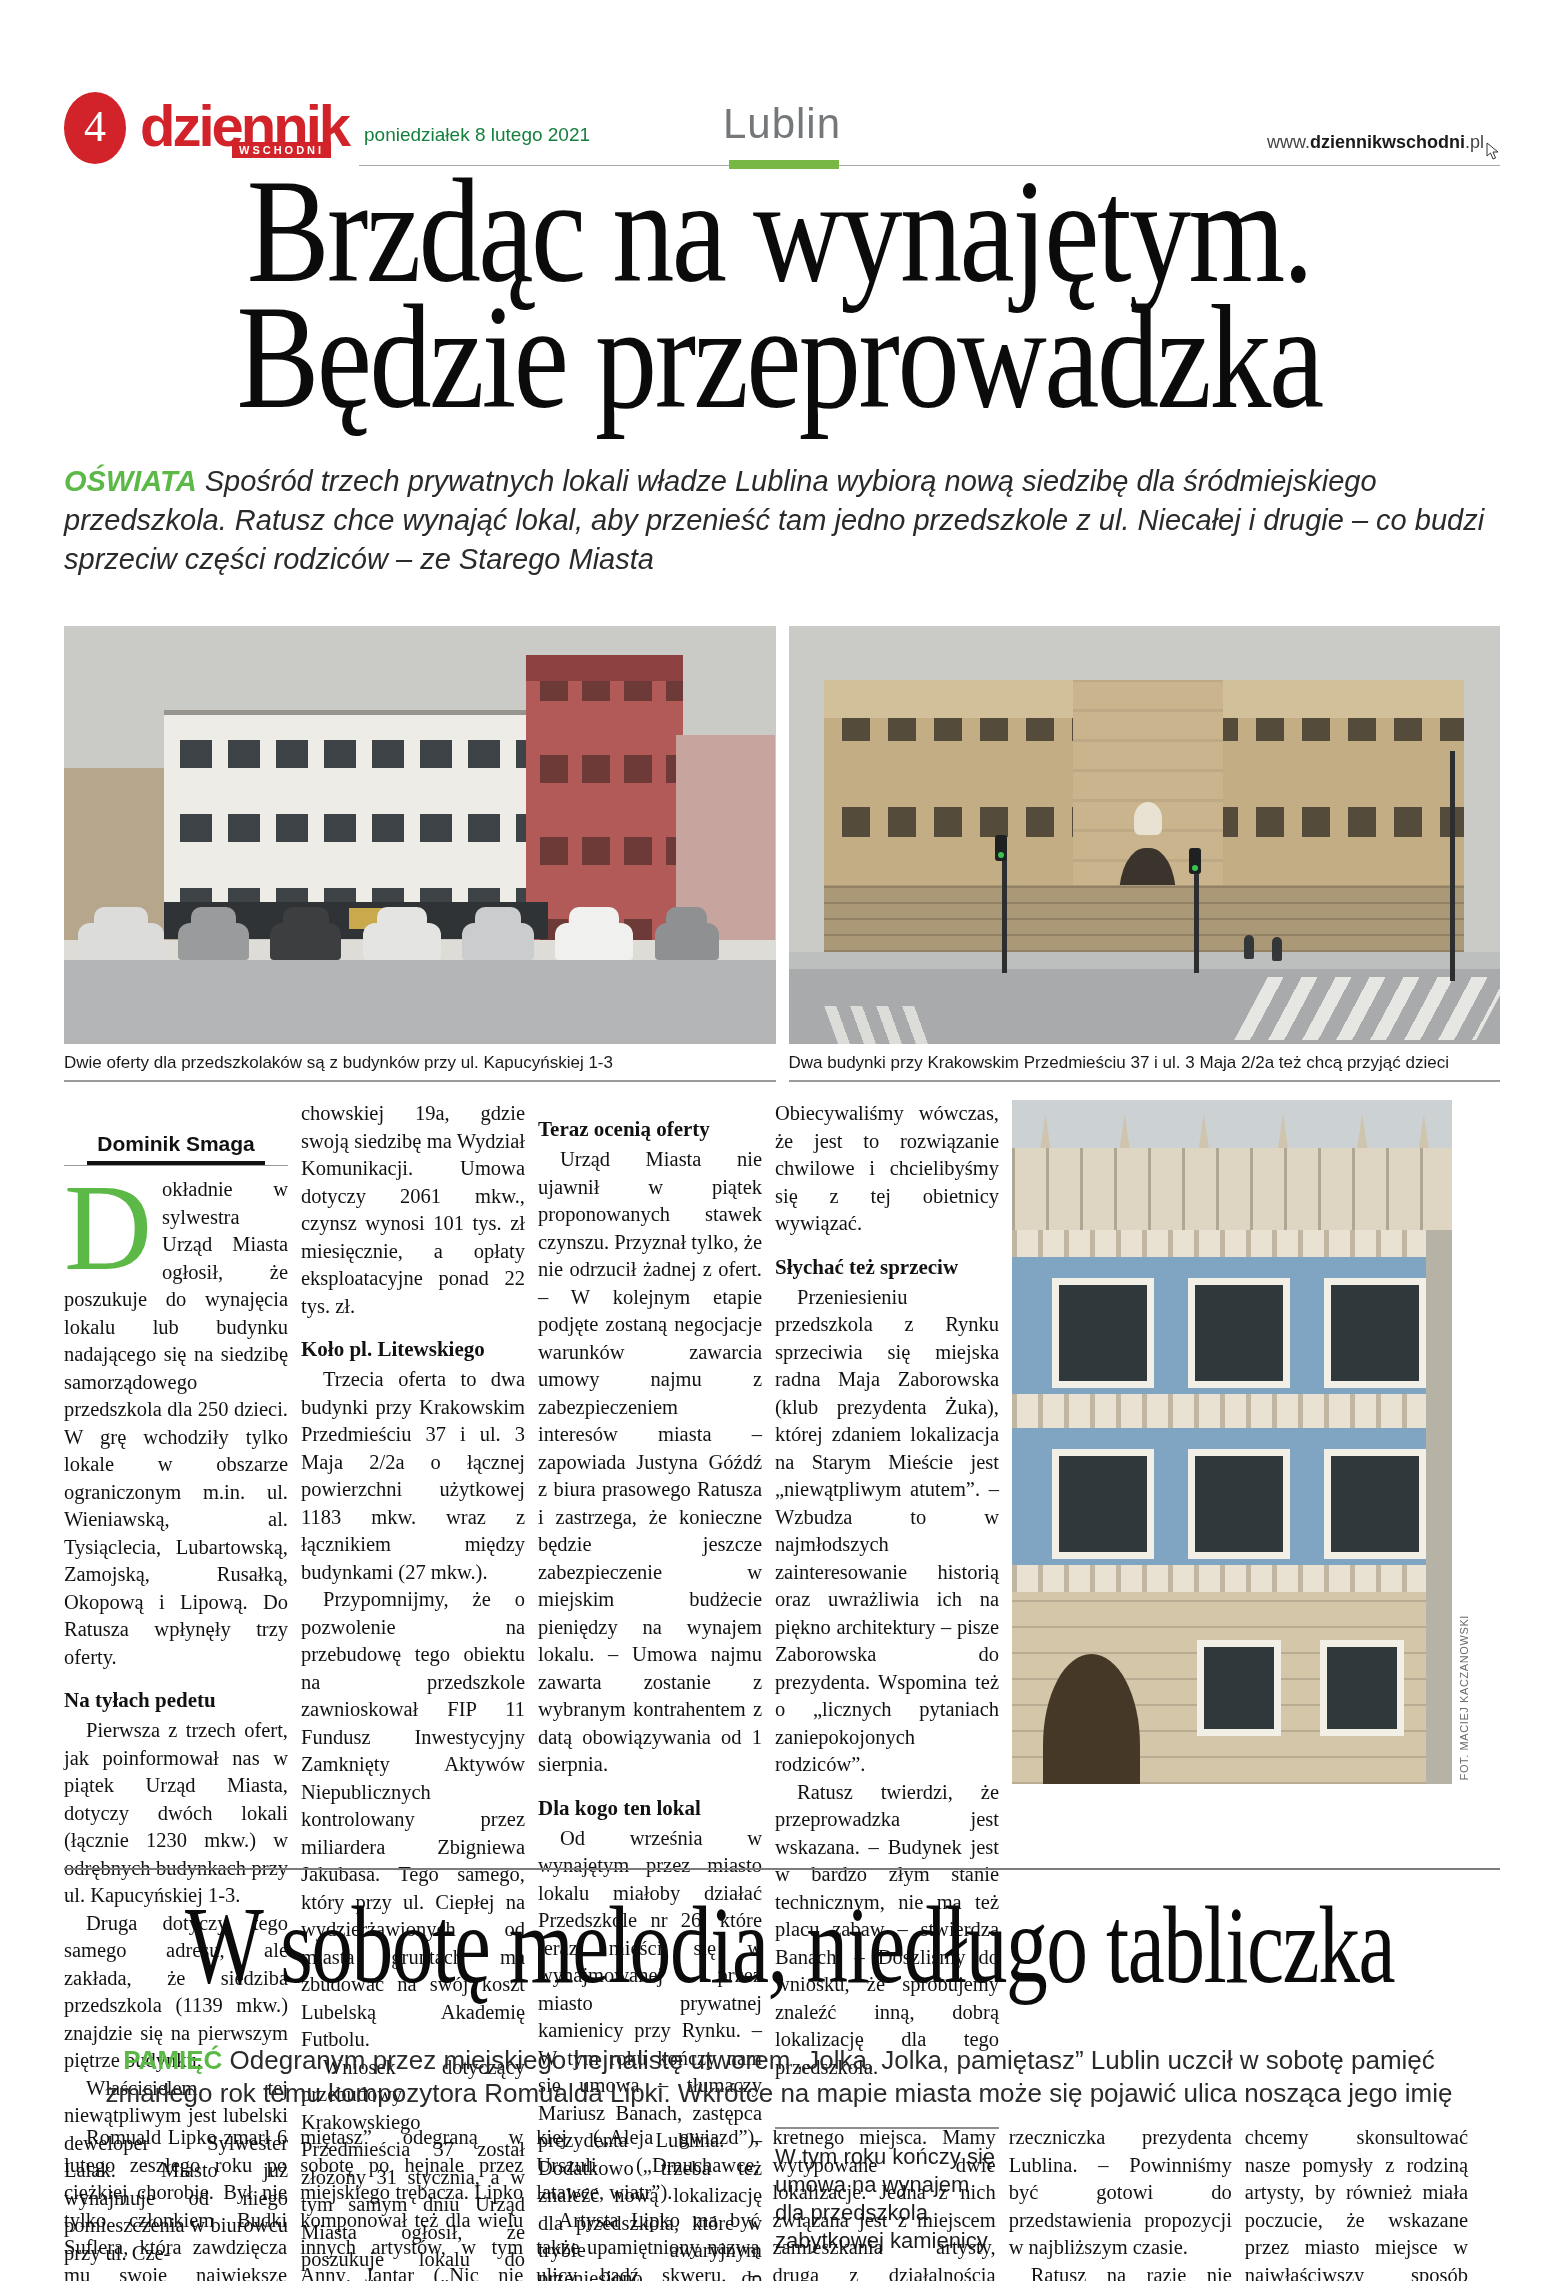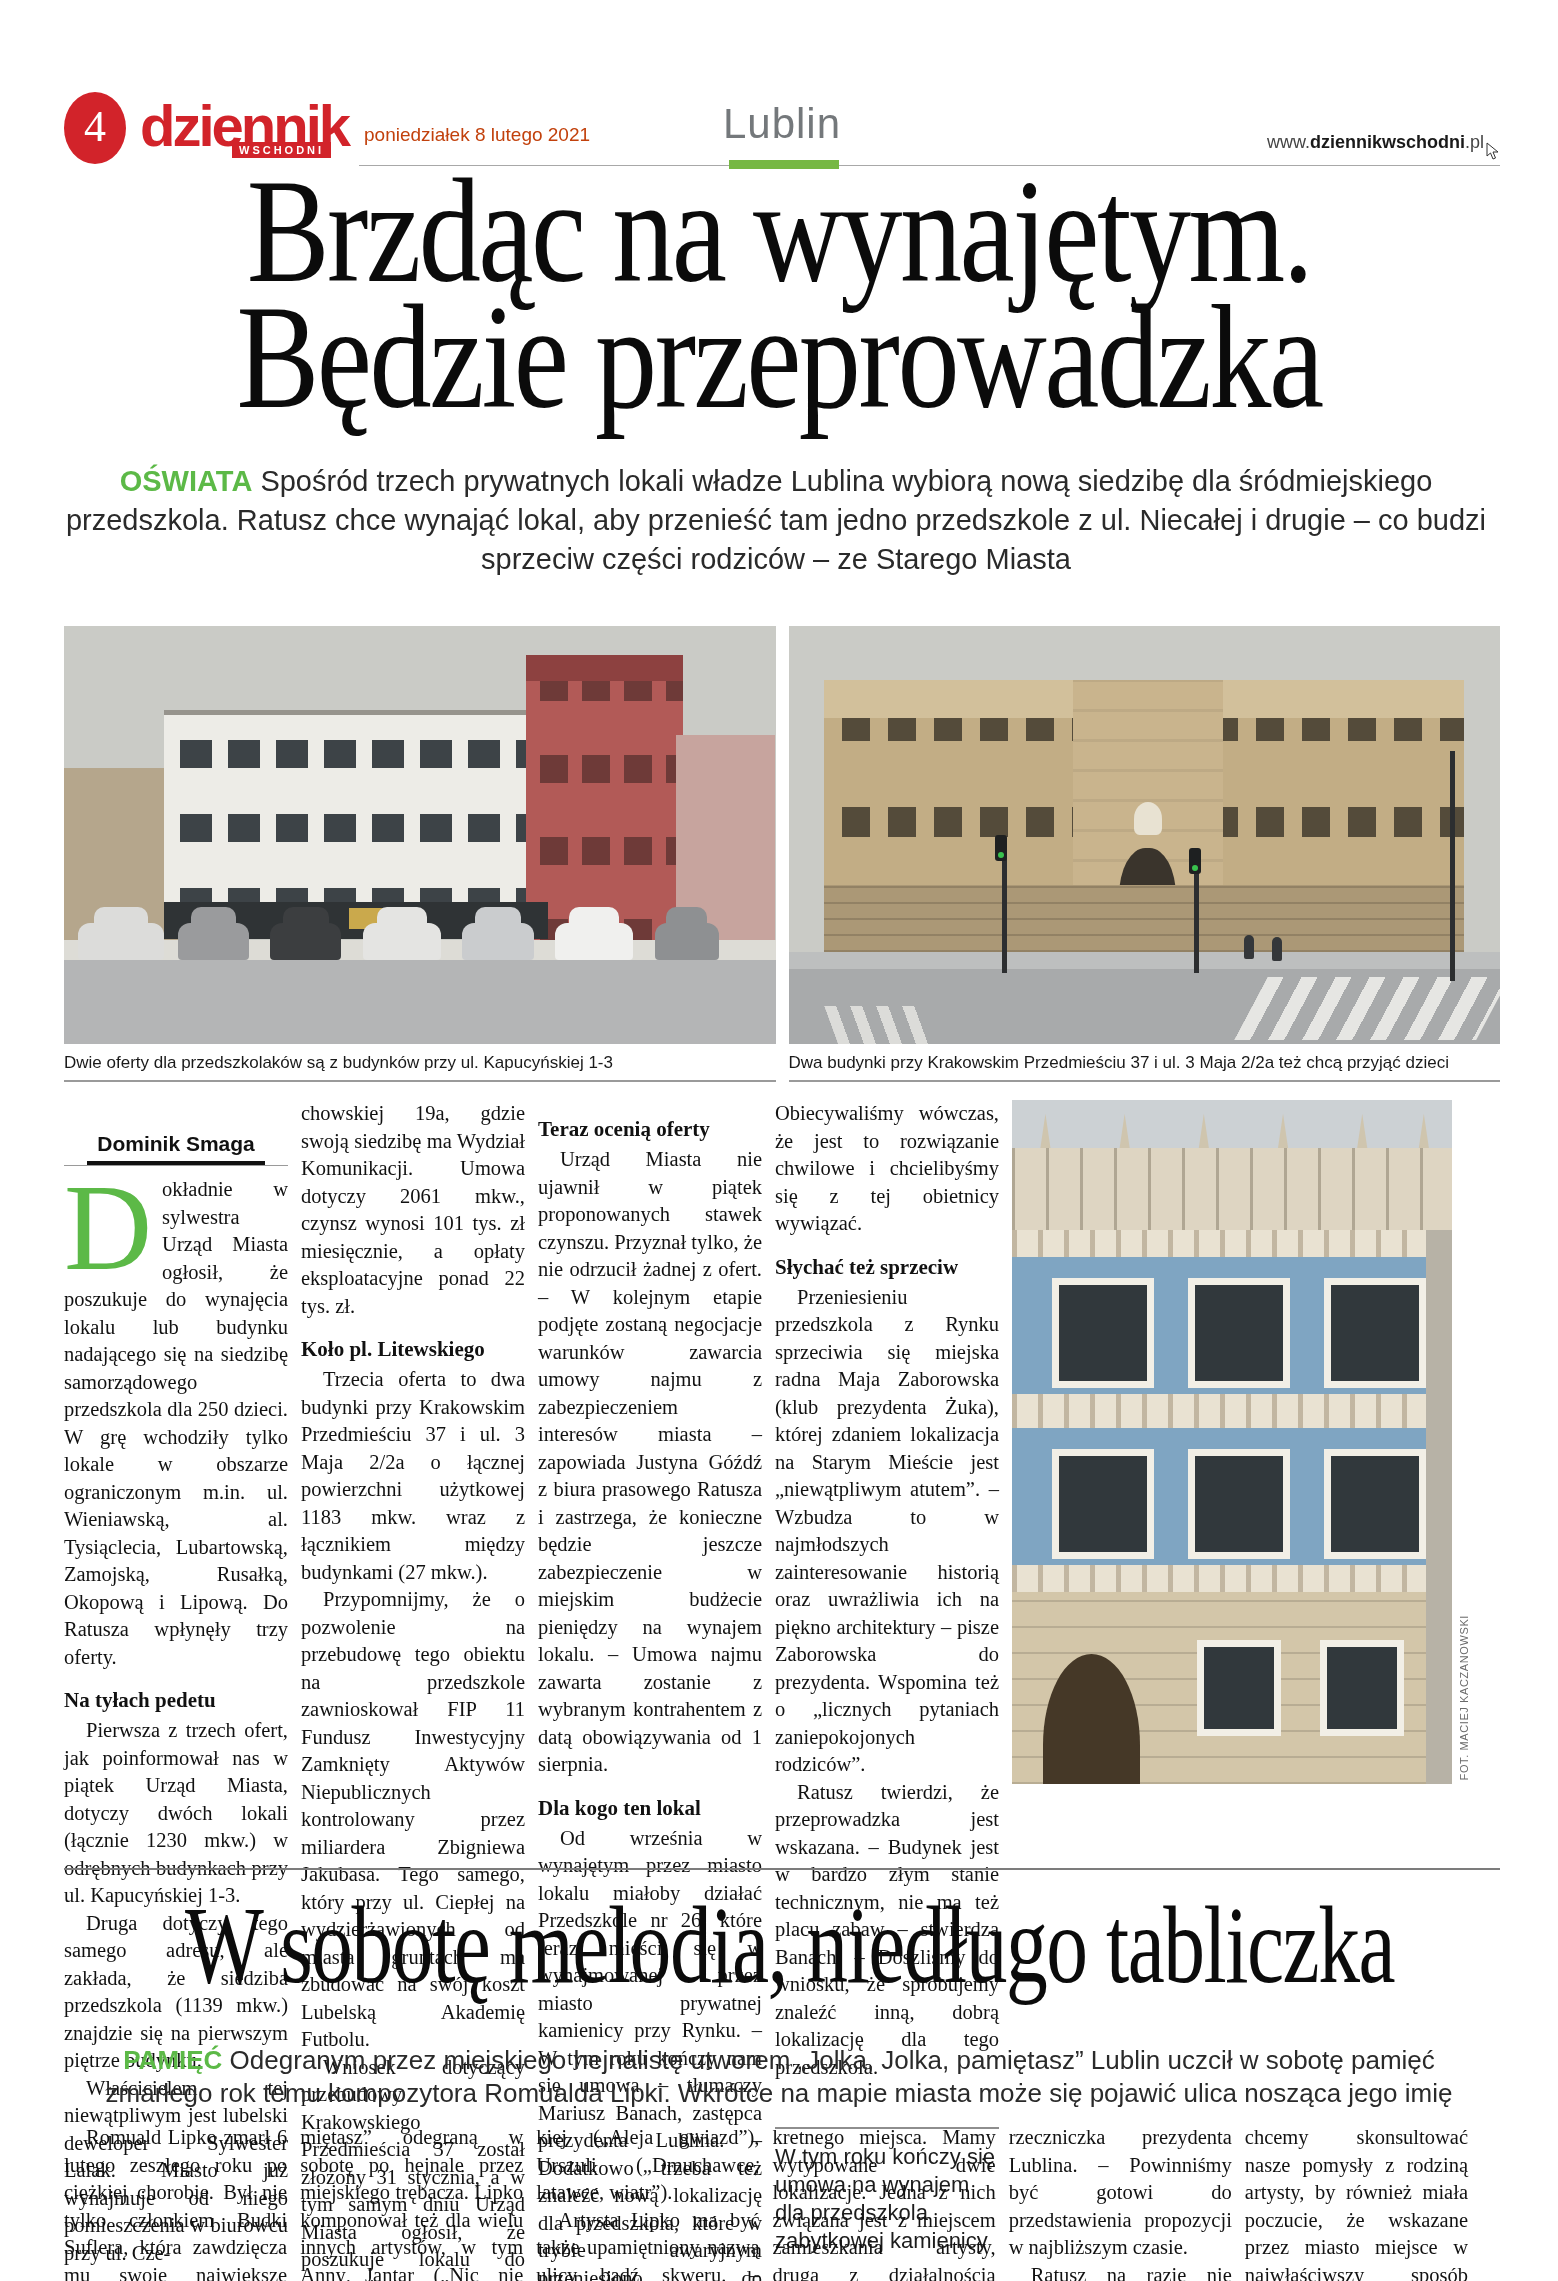--- a/index.html
+++ b/index.html
@@ -11,35 +11,35 @@
   .hdr-rule{position:absolute;left:295px;right:0;bottom:14px;height:1px;background:#a8a8a8;}
   .pagenum{position:absolute;left:0;top:8px;width:62px;height:72px;border-radius:50%;
            background:#d2232a;color:#fff;font-size:44px;text-align:center;line-height:70px;}
   .logo{position:absolute;left:76px;top:10px;width:220px;height:70px;}
   .logo .word{font-family:"Liberation Sans",sans-serif;font-weight:bold;color:#d2232a;
               font-size:58px;letter-spacing:-3px;line-height:64px;}
   .logo .subbox{position:absolute;left:92px;top:48px;background:#d2232a;color:#fff;
                 font-family:"Liberation Sans",sans-serif;font-size:11px;font-weight:bold;
                 letter-spacing:3px;padding:2px 7px;}
   .dateline{position:absolute;left:300px;top:40px;font-family:"Liberation Sans",sans-serif;
-            font-size:19px;color:#c2410c;}
+            font-size:19px;color:#15803d;}
   .section-label{position:absolute;left:0;right:0;top:16px;text-align:center;
                  font-family:"Liberation Sans",sans-serif;font-size:42px;color:#74787b;
                  letter-spacing:1px;}
   .section-bar{position:absolute;left:calc(50% - 53px);width:110px;top:76px;height:9px;background:#76b843;}
   .website{position:absolute;right:16px;top:48px;font-family:"Liberation Sans",sans-serif;
            font-size:18px;color:#444;}
   .website b{color:#1a1a1a;}
   .cursor{position:absolute;right:0;top:58px;width:14px;height:18px;}
   
   #headline{position:absolute;top:168px;left:0;right:0;text-align:center;}
   #headline .hl{font-size:148px;line-height:126px;letter-spacing:-3px;color:#0b0b0b;
                 transform:scaleX(.84);transform-origin:center;white-space:nowrap;}
-  #lead{position:absolute;top:462px;left:64px;right:70px;text-align:center;
-        font-family:"Liberation Sans",sans-serif;font-size:29px;line-height:39px;color:#2a2a2a;}
+  #lead{position:absolute;top:462px;left:64px;right:70px;text-align:left;
+        font-family:"Liberation Sans",sans-serif;font-size:29px;line-height:39px;color:#2a2a2a;font-style:italic;}
   .kicker{color:#5cb947;font-weight:bold;}
   
   #figures{position:absolute;top:626px;left:64px;right:58px;display:flex;gap:13px;}
   figure{margin:0;flex:1;position:relative;}
   .photo{position:relative;height:418px;overflow:hidden;background:#cacbc6;}
   .photo *{position:absolute;}
   figcaption{font-family:"Liberation Sans",sans-serif;font-size:17px;color:#1a1a1a;
              padding:9px 0 7px;border-bottom:2px solid #9a9a9a;}
   
   .p1-tan{left:0;top:34%;width:17%;height:46%;background:#b5a68c;}

